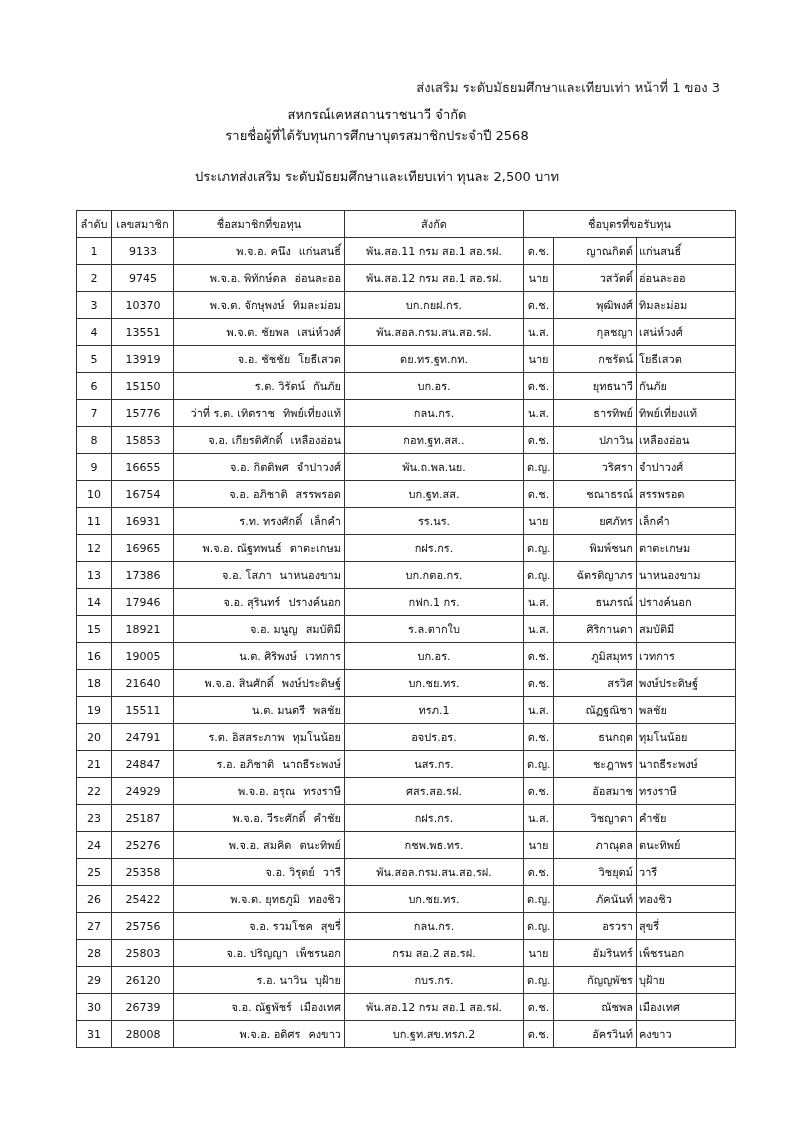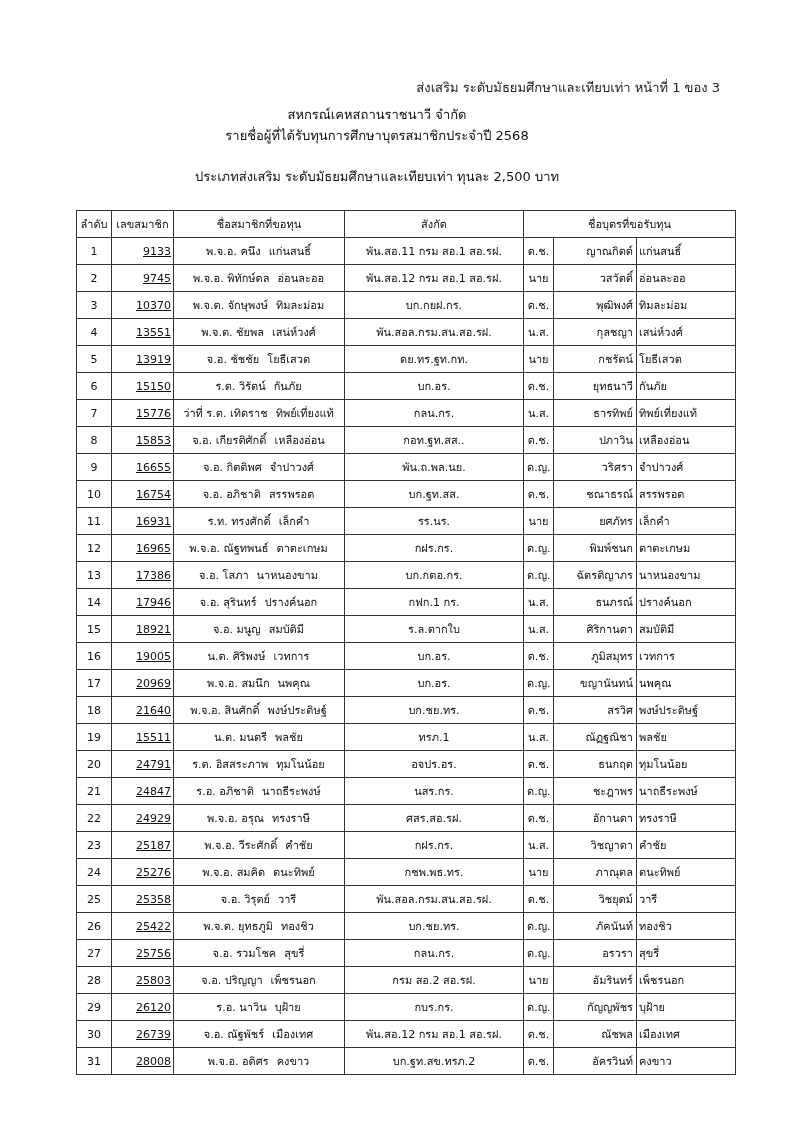--- a/index.html
+++ b/index.html
@@ -10,22 +10,22 @@
   .t1 { top: 104px; }
   .t2 { top: 125px; }
   .t3 { top: 166px; }
   table.grid { position: absolute; left: 76px; top: 210px; border-collapse: collapse;
                table-layout: fixed; width: 659px; font-size: 11px; }
   table.grid td, table.grid th { border: 1px solid #333; height: 26px; padding: 0 3px;
                white-space: nowrap; overflow: hidden; font-weight: normal; }
   table.grid th { height: 26px; text-align: center; }
   table.grid { border: 1.5px solid #222; }
   .c-no { text-align: center; }
-  .c-id { text-align: right; padding-right: 2px !important; text-decoration: underline; }
-  .c-name { text-align: center; padding-left: 2px !important; margin-top: 32px; }
+  .c-id { text-align: center; padding-right: 2px !important; }
+  .c-name { text-align: right; padding-left: 2px !important; margin-top: 32px; }
   .c-unit { text-align: center; }
   .c-title { text-align: center; }
   .c-first { text-align: right; padding-left: 2px !important; }
   .c-last { text-align: left; padding-left: 2px !important; }
   .name-gap { display: inline-block; width: 8px; }
 </style>
 </head>
 <body>
 
 <div class="page-header">ส่งเสริม ระดับมัธยมศึกษาและเทียบเท่า หน้าที่ 1 ของ 3</div>
@@ -191,29 +191,20 @@
       <tr>
         <td class="c-no">16</td>
         <td class="c-id">19005</td>
         <td class="c-name"><span>น.ต.</span> <span>ศิริพงษ์</span><span class="name-gap"></span><span>เวทการ</span></td>
         <td class="c-unit">บก.อร.</td>
         <td class="c-title">ด.ช.</td>
         <td class="c-first">ภูมิสมุทร</td>
         <td class="c-last">เวทการ</td>
       </tr>
       <tr>
-        <td class="c-no">17</td>
-        <td class="c-id">20969</td>
-        <td class="c-name"><span>พ.จ.อ.</span> <span>สมนึก</span><span class="name-gap"></span><span>นพคุณ</span></td>
-        <td class="c-unit">บก.อร.</td>
-        <td class="c-title">ด.ญ.</td>
-        <td class="c-first">ขญานันทน์</td>
-        <td class="c-last">นพคุณ</td>
-      </tr>
-      <tr>
         <td class="c-no">18</td>
         <td class="c-id">21640</td>
         <td class="c-name"><span>พ.จ.อ.</span> <span>สินศักดิ์</span><span class="name-gap"></span><span>พงษ์ประดิษฐ์</span></td>
         <td class="c-unit">บก.ชย.ทร.</td>
         <td class="c-title">ด.ช.</td>
         <td class="c-first">สรวิศ</td>
         <td class="c-last">พงษ์ประดิษฐ์</td>
       </tr>
       <tr>
         <td class="c-no">19</td>
@@ -241,21 +232,21 @@
         <td class="c-title">ด.ญ.</td>
         <td class="c-first">ชะฎาพร</td>
         <td class="c-last">นาถธีระพงษ์</td>
       </tr>
       <tr>
         <td class="c-no">22</td>
         <td class="c-id">24929</td>
         <td class="c-name"><span>พ.จ.อ.</span> <span>อรุณ</span><span class="name-gap"></span><span>ทรงราษี</span></td>
         <td class="c-unit">ศสร.สอ.รฝ.</td>
         <td class="c-title">ด.ช.</td>
-        <td class="c-first">อักานดา</td>
+        <td class="c-first">อัอสมาช</td>
         <td class="c-last">ทรงราษี</td>
       </tr>
       <tr>
         <td class="c-no">23</td>
         <td class="c-id">25187</td>
         <td class="c-name"><span>พ.จ.อ.</span> <span>วีระศักดิ์</span><span class="name-gap"></span><span>คำชัย</span></td>
         <td class="c-unit">กฝร.กร.</td>
         <td class="c-title">น.ส.</td>
         <td class="c-first">วิชญาดา</td>
         <td class="c-last">คำชัย</td>

